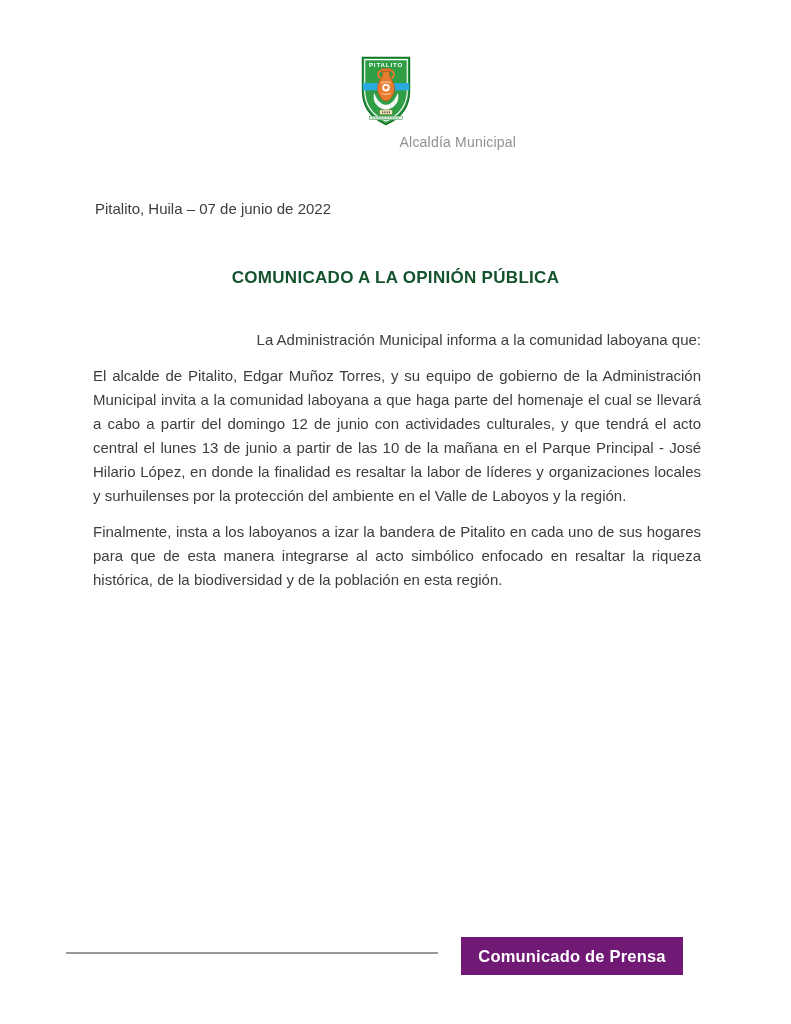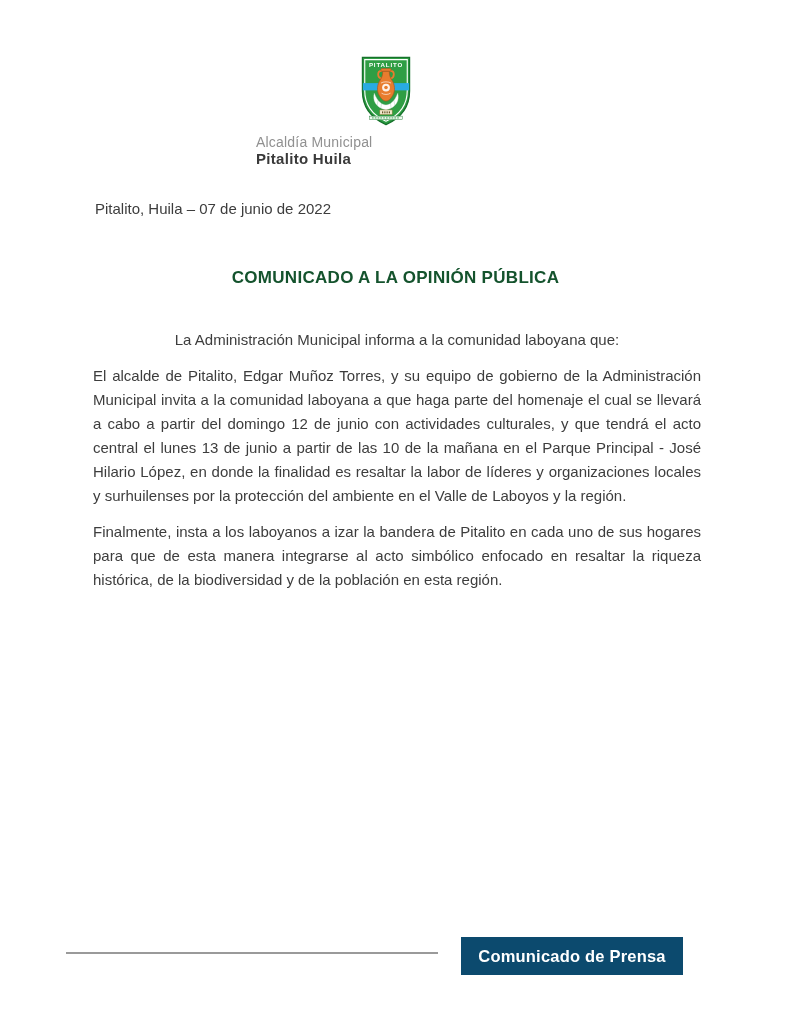--- a/index.html
+++ b/index.html
@@ -10,21 +10,21 @@
     font-family:"Liberation Sans", sans-serif;
     color:#3d3d3d;
     overflow:hidden;
     margin:0 auto;
   }
 
   
   .logo-block {
     position:absolute; top:54px; left:386px;
     transform:translateX(-50%);
-    text-align:left;
+    text-align:right;
     width:260px;
   }
   .crest-svg { display:block; margin:0 auto; }
   .org-line1 {
     margin-top:5px;
     font-size:14px; color:#919191; letter-spacing:0.2px;
     line-height:16px;
   }
   .org-line2 {
     font-size:15px; font-weight:bold; color:#3a3a3a;
@@ -40,21 +40,21 @@
     position:absolute; left:0; top:268px; width:791px;
     text-align:center;
     font-size:17px; font-weight:bold; color:#14532d;
     letter-spacing:0.3px;
   }
   .body-col {
     position:absolute; left:93px; top:328px; width:608px;
     font-size:15px; line-height:24px; color:#3d3d3d;
   }
   .body-col p { margin:0 0 12px 0; text-align:justify; }
-  .body-col p.first { text-align:center; }
+  .body-col p.first { text-align:right; }
   .bold-inline { font-weight:bold; }
 
   
   .signature-line {
     position:absolute; left:66px; top:952px;
     width:372px; height:2px; background:#9a9a9a;
   }
   .press-badge {
     position:absolute; left:461px; top:937px;
     width:222px; height:38px;
@@ -111,29 +111,28 @@
         <rect x="51" y="102.5" width="2" height="3.5" fill="#5a4a1a"></rect>
         <rect x="55" y="102.5" width="2" height="3.5" fill="#5a4a1a"></rect>
       </g>
 
       <g>
         <rect x="21" y="111" width="58" height="6.5" fill="#eef7ee" stroke="#1d7c35" stroke-width="0.8"></rect>
         <line x1="25" y1="114.2" x2="75" y2="114.2" stroke="#2f9e44" stroke-width="1.6" stroke-dasharray="3 2"></line>
       </g>
     </svg>
     <div class="org-line1">Alcaldía Municipal</div>
-    <div class="org-line2">Pitalito Huila</div>
   </div>
 
   <div class="dateline">Pitalito, Huila – 07 de junio de 2022</div>
 
   <div class="doc-title">COMUNICADO A LA OPINIÓN PÚBLICA</div>
 
   <div class="body-col">
     <p class="first">La Administración Municipal informa a la comunidad laboyana que:</p>
     <p>El alcalde de Pitalito, Edgar Muñoz Torres, y su equipo de gobierno de la Administración Municipal invita a la comunidad laboyana a que haga parte del homenaje el cual se llevará a cabo a partir del domingo 12 de junio con actividades culturales, y que tendrá el acto central el lunes 13 de junio a partir de las 10 de la mañana en el Parque Principal - José Hilario López, en donde la finalidad es resaltar la labor de líderes y organizaciones locales y surhuilenses por la protección del ambiente en el Valle de Laboyos y la región.</p>
     <p>Finalmente, insta a los laboyanos a izar la bandera de Pitalito en cada uno de sus hogares para que de esta manera integrarse al acto simbólico enfocado en resaltar la riqueza histórica, de la biodiversidad y de la población en esta región.</p>
   </div>
 
   <div class="signature-line"></div>
-  <div class="press-badge" style="background: #0c4a6e;">Comunicado de Prensa</div>
+  <div class="press-badge" style="background: #701a75;">Comunicado de Prensa</div>
 
 </div>
 
 </body></html>

